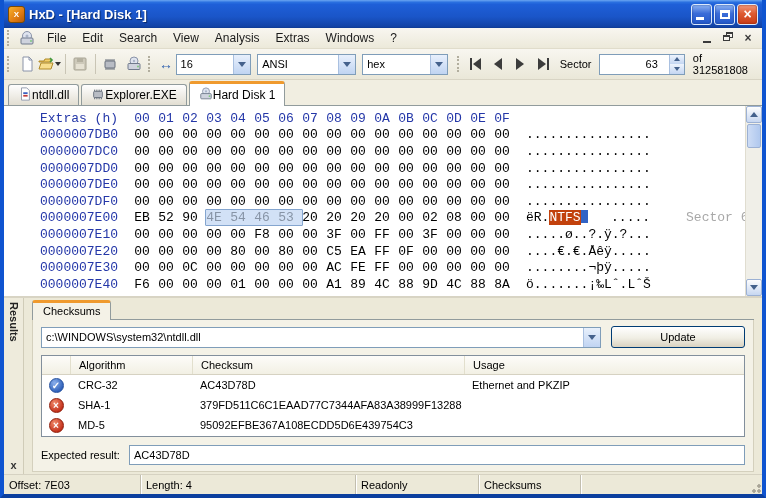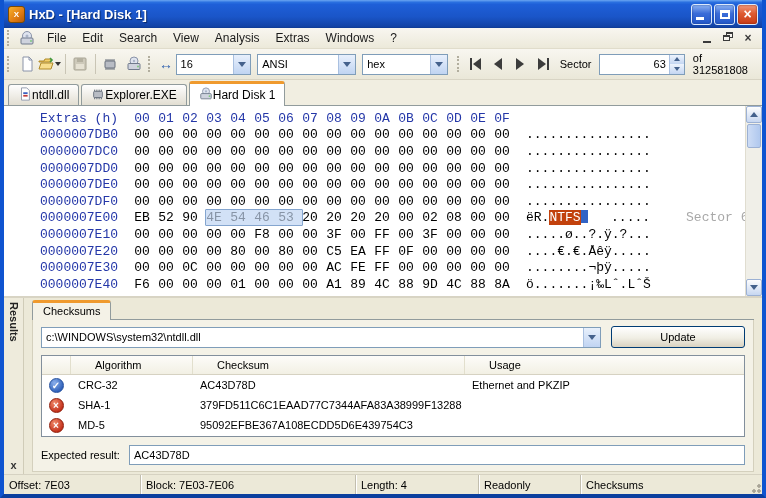--- a/index.html
+++ b/index.html
@@ -46,21 +46,21 @@
   .resize-glyph { font-size:14px; font-weight:bold; color:#3565b0; }
   .combo { height:21px; background:#fff; border:1px solid #7f9db9; display:flex; align-items:center; margin-right:6px; }
   .combo .val { flex:1; font-size:11px; padding:0 4px; color:#000; }
   .combo .cbtn { width:17px; height:19px; background:linear-gradient(180deg,#e8f0fc,#c0d4f2); border-left:1px solid #a9c0e0;
     display:flex; align-items:center; justify-content:center; }
   .carrow { width:0; height:0; border-left:4px solid transparent; border-right:4px solid transparent; border-top:5px solid #44618c; }
   .combo.w16 { width:78px; } .combo.wansi { width:102px; } .combo.whex { width:88px; }
   .nav-btn { width:23px; height:22px; display:flex; align-items:center; justify-content:center; }
   .sector-label { font-size:11px; margin:0 8px 0 6px; }
   .sector-wrap { display:flex; align-items:center; height:21px; border:1px solid #7f9db9; background:#fff; width:88px; }
-  .sector-input { flex:1; border:none; outline:none; font-size:11px; text-align:right; padding-right:3px; width:50px; font-family:"Liberation Sans",sans-serif; }
+  .sector-input { flex:1; border:none; outline:none; font-size:11px; text-align:right; padding-right:11px; width:50px; font-family:"Liberation Sans",sans-serif; }
   .spin { width:15px; height:19px; display:flex; flex-direction:column; border-left:1px solid #a9c0e0; }
   .spin div { flex:1; background:linear-gradient(180deg,#eef4fd,#c4d6f2); display:flex; align-items:center; justify-content:center; }
   .spin .up span { width:0; height:0; border-left:3px solid transparent; border-right:3px solid transparent; border-bottom:4px solid #44618c; }
   .spin .dn span { width:0; height:0; border-left:3px solid transparent; border-right:3px solid transparent; border-top:4px solid #44618c; }
   .sector-total { font-size:11px; margin-left:8px; }
 
   
   .tabbar { height:26px; flex:0 0 26px; background:#f1eee1; display:flex; align-items:flex-end; padding-left:4px; border-bottom:1px solid #919b9c; }
   .doctab { display:flex; align-items:center; gap:0; padding:0 9px; height:21px; margin-right:2px; font-size:12px;
     background:linear-gradient(180deg,#fefefe,#e2ded2); border:1px solid #919b9c; border-bottom:none; border-radius:3px 3px 0 0; }
@@ -101,21 +101,21 @@
   .res-tab { padding:2px 10px 3px 10px; font-size:11px; background:#f4f2e7; border:1px solid #919b9c; border-bottom:none;
     border-radius:3px 3px 0 0; border-top:3px solid #ef9a2e; margin-bottom:-1px; z-index:2; }
   .res-body { flex:1; background:#f4f2e7; border:1px solid #d4d0bd; border-top:none; padding:6px 8px 6px 8px; display:flex; flex-direction:column; }
   .combo-row { display:flex; align-items:center; gap:10px; }
   .path-combo { flex:1; height:21px; border:1px solid #7f9db9; background:#fff; display:flex; align-items:center; }
   .path-combo input { flex:1; border:none; outline:none; font-size:11px; padding:0 4px; font-family:"Liberation Sans",sans-serif; }
   .update-btn { width:134px; height:22px; font-size:11px; border:1px solid #003c74; border-radius:3px;
     background:linear-gradient(180deg,#fff,#f0eee4 55%,#d9d2c0); display:flex; align-items:center; justify-content:center; }
   .cktable { margin-top:7px; background:#fff; border:1px solid #828f9c; height:82px; font-size:11px; }
   .ck-head { display:flex; height:19px; background:linear-gradient(180deg,#fdfcf9,#f2f0e4); border-bottom:1px solid #d6d2c2; align-items:center; }
-  .ck-head .c { border-left:1px solid #e2dfcd; height:100%; display:flex; align-items:center; padding-left:24px; }
+  .ck-head .c { border-left:1px solid #e2dfcd; height:100%; display:flex; align-items:center; padding-left:8px; }
   .ck-row { display:flex; height:20px; align-items:center; }
   .c-icon { width:28px; flex:0 0 28px; display:flex; align-items:center; justify-content:center; }
   .c-alg { width:122px; flex:0 0 122px; padding-left:8px; }
   .c-sum { width:272px; flex:0 0 272px; padding-left:8px; }
   .c-use { flex:1; padding-left:8px; }
   .sicon { width:15px; height:15px; border-radius:50%; color:#fff; font-size:10px; font-weight:bold;
     display:flex; align-items:center; justify-content:center; }
   .sicon.ok { background:radial-gradient(circle at 35% 30%, #8cb0ec, #2d5fb8 75%); border:1px solid #24509e; }
   .sicon.fail { background:radial-gradient(circle at 35% 30%, #f08a6a, #c22f1a 75%); border:1px solid #8f1d0a; }
   .exp-row { margin-top:8px; display:flex; align-items:center; }
@@ -405,21 +405,20 @@
           <span class="exp-label">Expected result:</span>
           <input value="AC43D78D" style="">
         </div>
       </div>
     </div>
   </div>
 
   <div class="statusbar">
     <div style="display:flex;flex:1;height:100%;">
         <div class="sb-panel">Offset: 7E03</div>
-        <div class="sb-panel">Block: 7E03-7E06</div>
         <div class="sb-panel">Length: 4</div>
         <div class="sb-panel">Readonly</div>
         <div class="sb-panel">Checksums</div>
       </div>
     <div class="sb-grip"></div>
   </div>
 
 </div>
 
 </body></html>

